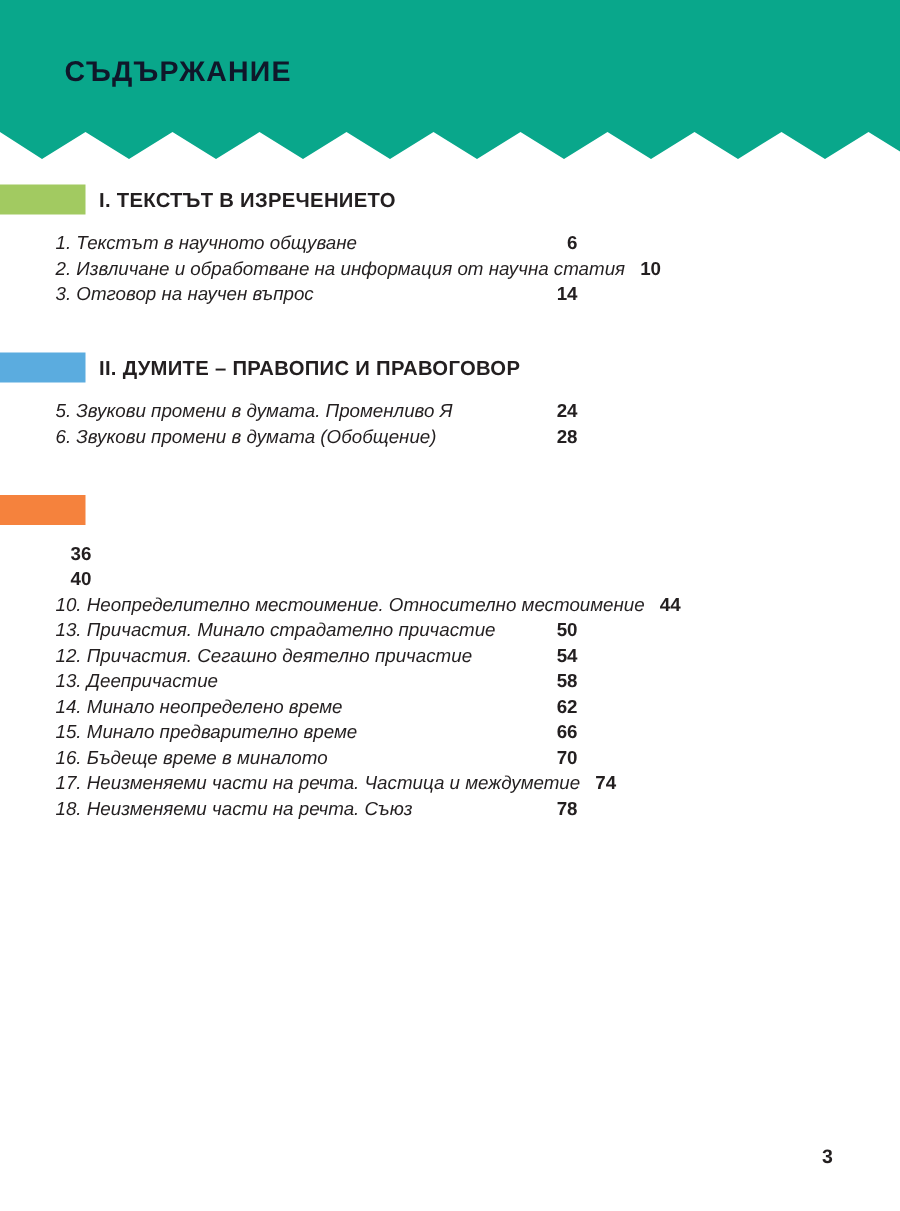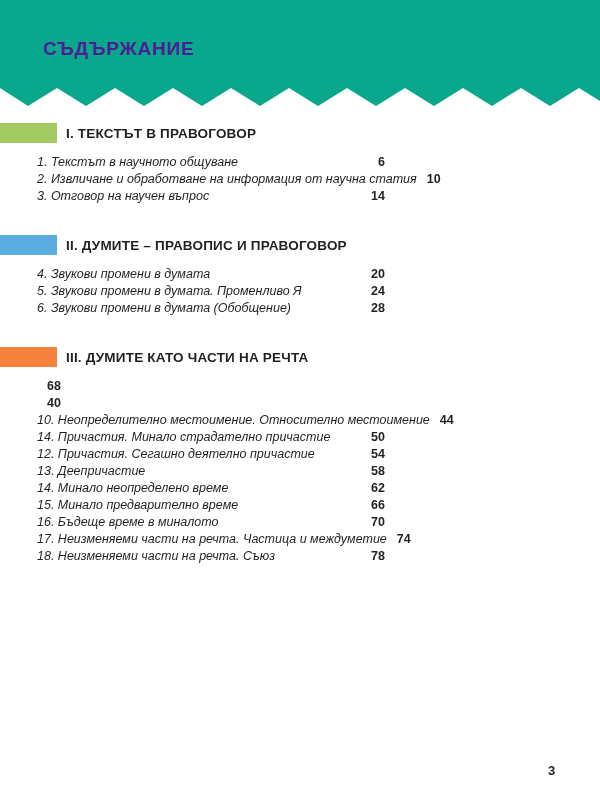--- a/index.html
+++ b/index.html
@@ -18,21 +18,21 @@
   .header {
     position: relative;
     width: 600px;
   }
   .header-band {
     height: 88px;
     background: var(--header-color, #09a78b);
     padding: 38px 0 0 43px;
   }
   .header-title {
-    color: #4c1d95;
+    color: #0f172a;
     font-size: 19px;
     font-weight: bold;
     letter-spacing: 0.8px;
   }
   .zigzag { display: block; width: 600px; height: 18px; }
 
   
   .content { padding-top: 17px; }
   .toc-section { margin-top: 30px; }
   .toc-section:first-child { margin-top: 0; }
@@ -102,21 +102,21 @@
     </div>
     <svg class="zigzag" viewBox="0 0 600 18" preserveAspectRatio="none" aria-hidden="true">
       <polygon fill="#09a78b" points="0,0 28,18 57,0 86,18 115,0 144,18 173,0 202,18 231,0 260,18 289,0 318,18 347,0 376,18 405,0 434,18 463,0 492,18 521,0 550,18 579,0 600,13 600,0"></polygon>
     </svg>
   </header>
 
   <main class="content">
   <section class="toc-section">
     <div class="section-header">
       <span class="section-bar" style="background: rgb(162, 202, 97);"></span>
-      <h2 class="section-title">I. ТЕКСТЪТ В ПРАВОГОВОР</h2>
+      <h2 class="section-title">I. ТЕКСТЪТ В ИЗРЕЧЕНИЕТО</h2>
     </div>
     <ul class="entries">
   <li class="entry">
     <span class="entry-label">1. Текстът в научното общуване</span>
     <span class="entry-page">6</span>
   </li>
 
   <li class="entry">
     <span class="entry-label">2. Извличане и обработване на информация от научна статия</span>
     <span class="entry-page">10</span>
@@ -128,59 +128,54 @@
   </li>
 </ul>
   </section>
 
   <section class="toc-section">
     <div class="section-header">
       <span class="section-bar" style="background: rgb(91, 172, 223);"></span>
       <h2 class="section-title">II. ДУМИТЕ – ПРАВОПИС И ПРАВОГОВОР</h2>
     </div>
     <ul class="entries">
-  <li class="entry">
-    <span class="entry-label">4. Звукови промени в думата</span>
-    <span class="entry-page">20</span>
-  </li>
 
   <li class="entry">
     <span class="entry-label">5. Звукови промени в думата. Променливо Я</span>
     <span class="entry-page">24</span>
   </li>
 
   <li class="entry">
     <span class="entry-label">6. Звукови промени в думата (Обобщение)</span>
     <span class="entry-page">28</span>
   </li>
 </ul>
   </section>
 
   <section class="toc-section">
     <div class="section-header">
       <span class="section-bar" style="background: rgb(245, 130, 61);"></span>
-      <h2 class="section-title">III. ДУМИТЕ КАТО ЧАСТИ НА РЕЧТА</h2>
     </div>
     <ul class="entries">
 
   <li class="entry">
-    <span class="entry-page">68</span>
+    <span class="entry-page">36</span>
   </li>
 
   <li class="entry">
     <span class="entry-page">40</span>
   </li>
 
   <li class="entry">
     <span class="entry-label">10. Неопределително местоимение. Относително местоимение</span>
     <span class="entry-page">44</span>
   </li>
 
   <li class="entry">
-    <span class="entry-label">14. Причастия. Минало страдателно причастие</span>
+    <span class="entry-label">13. Причастия. Минало страдателно причастие</span>
     <span class="entry-page">50</span>
   </li>
 
   <li class="entry">
     <span class="entry-label">12. Причастия. Сегашно деятелно причастие</span>
     <span class="entry-page">54</span>
   </li>
 
   <li class="entry">
     <span class="entry-label">13. Деепричастие</span>

